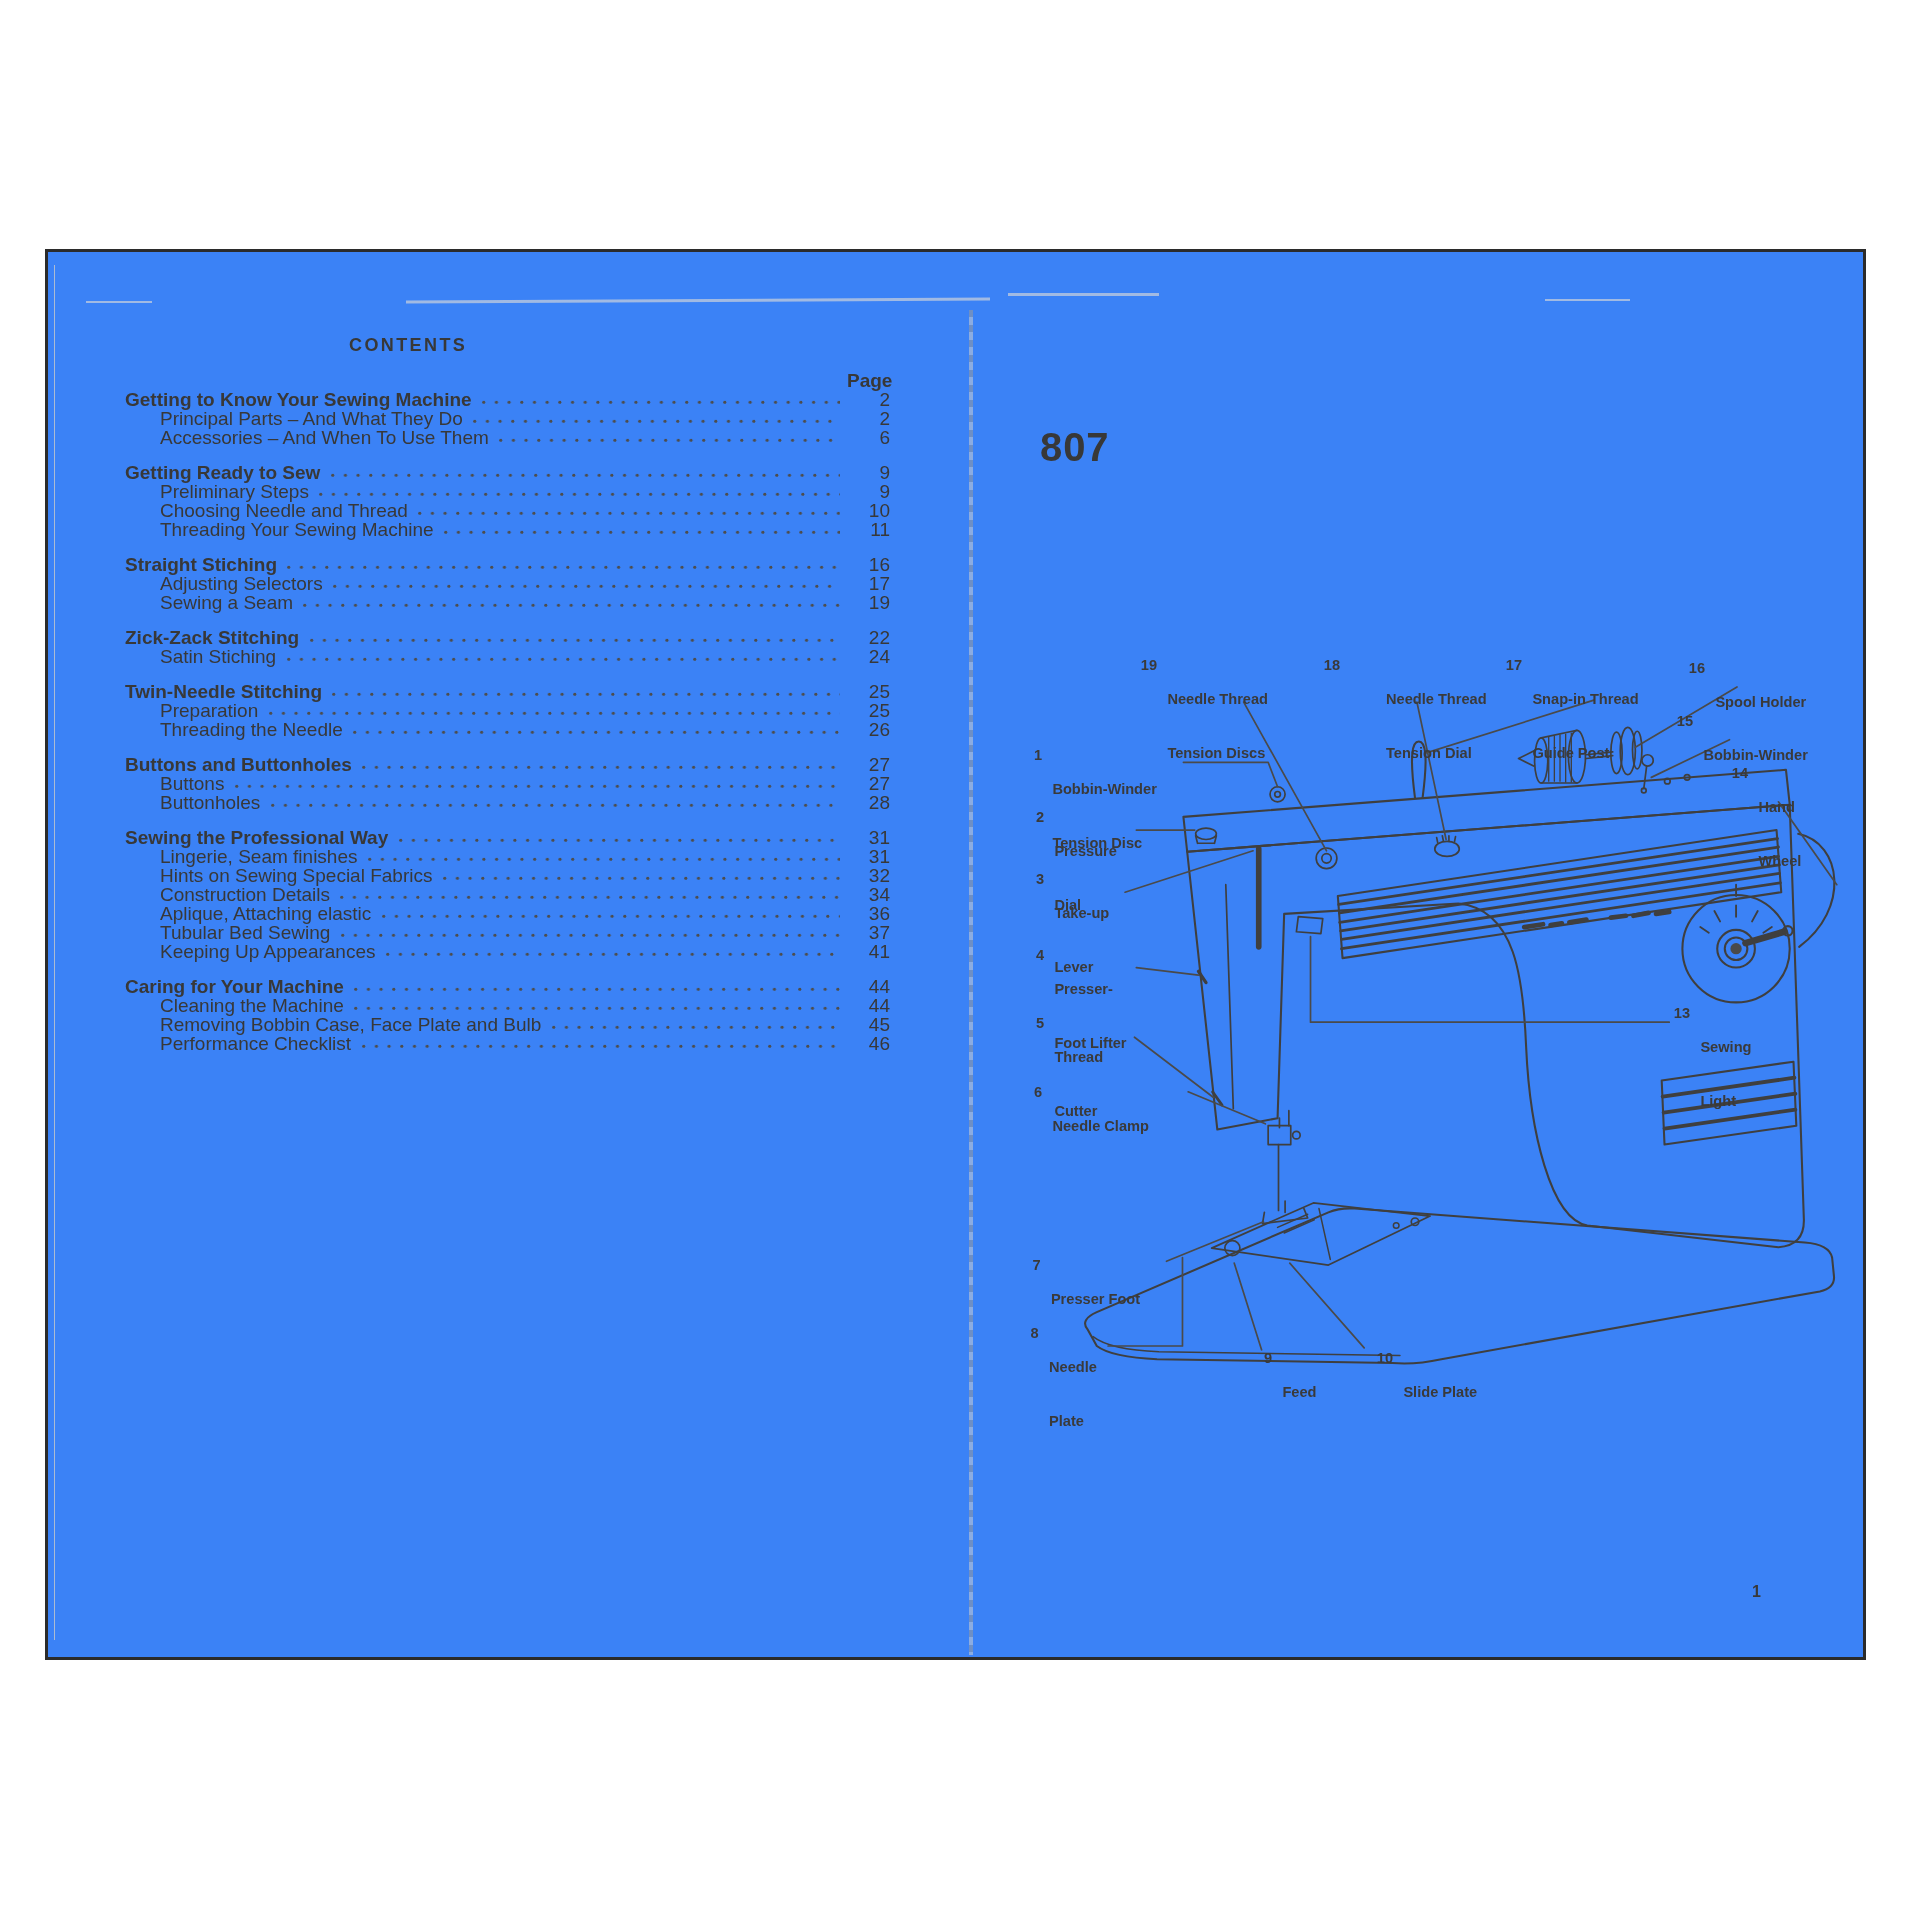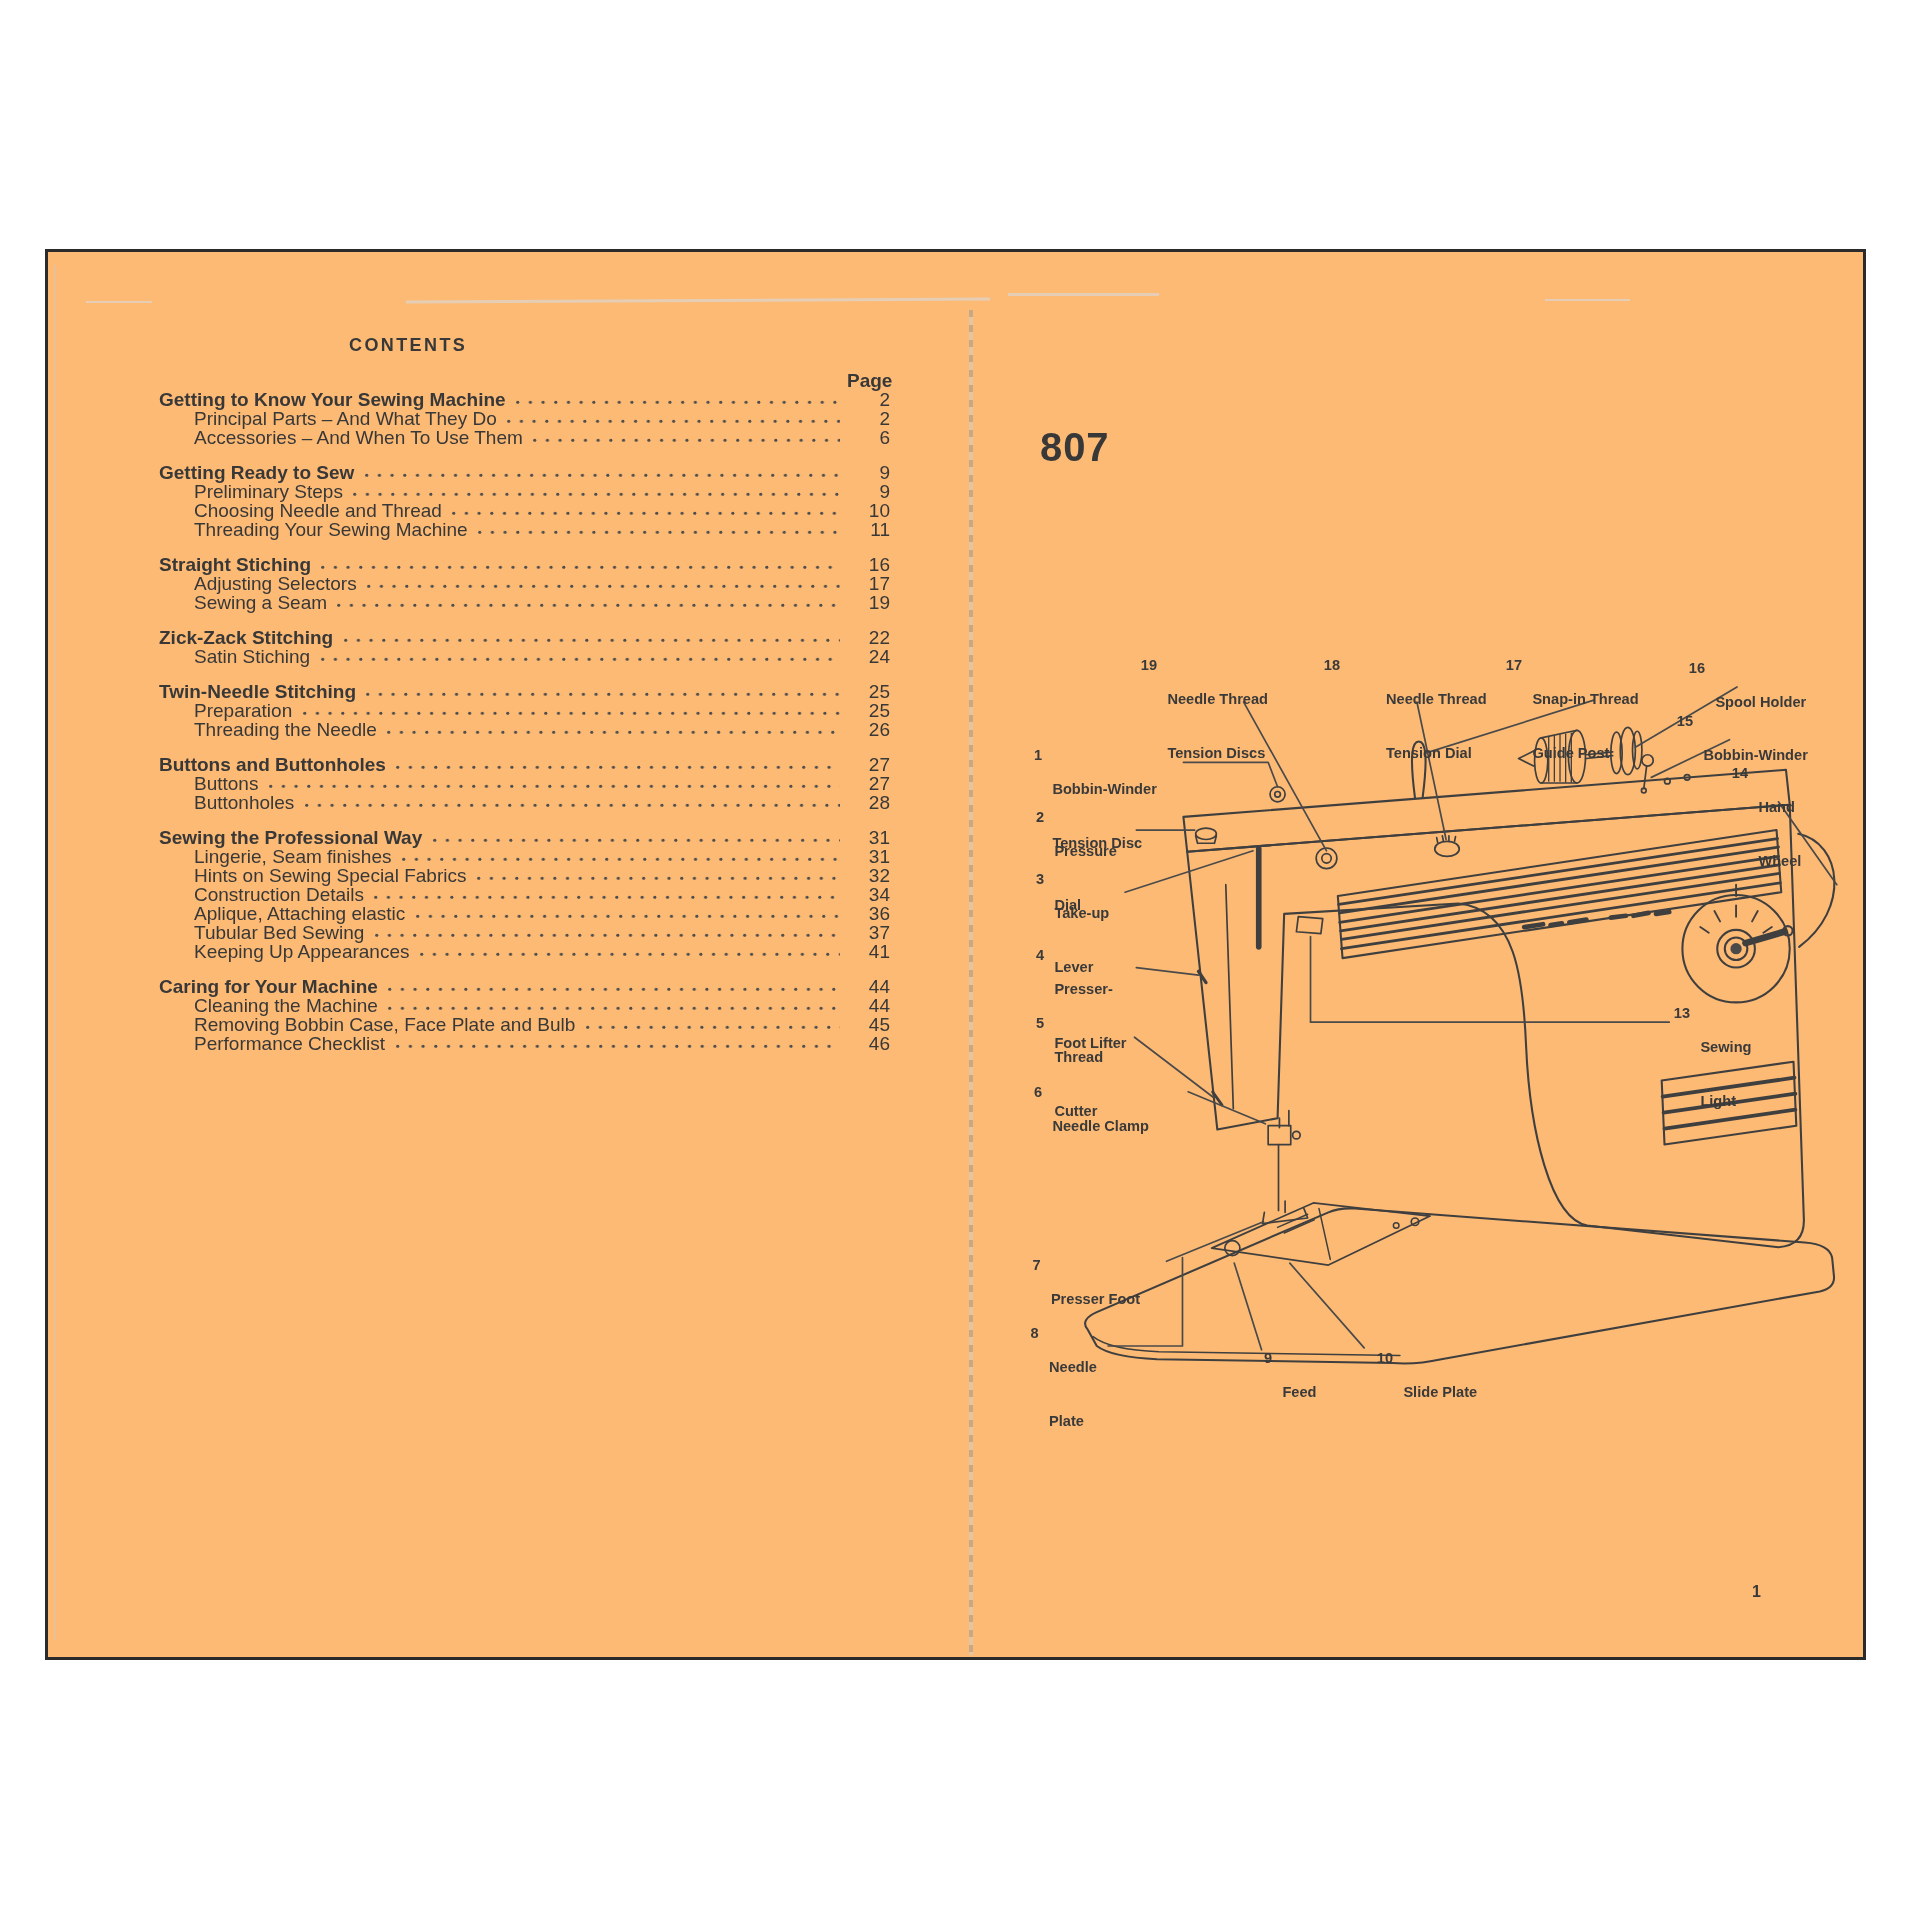--- a/index.html
+++ b/index.html
@@ -1,31 +1,31 @@
 <!DOCTYPE html>
 <html style="font-size:15px"><head>
 <meta charset="utf-8">
 <style>
   html,body{margin:0;padding:0;background:#fff;}
   .canvas{position:relative;width:1928px;height:1928px;background:#ffffff;
           font-family:"Liberation Sans",sans-serif;color:#383838;overflow:hidden;}
   .page-frame{position:absolute;left:45px;top:249px;width:1821px;height:1411px;
-              border:3.8px solid #2b2b2b;box-sizing:border-box;background:#fdba74;}
+              border:3.8px solid #2b2b2b;box-sizing:border-box;background:#3b82f6;}
   .inner-line{position:absolute;left:5.6px;top:13px;width:1.9px;height:1375px;background:#c9c9c9;opacity:.8;}
   .gutter{position:absolute;left:921px;top:58px;width:3.8px;height:1345px;opacity:.55;
           background:repeating-linear-gradient(180deg,#9a9a9a 0 6.6px,#cfcfcf 6.6px 15px);}
   .smudge{position:absolute;background:#d9d9d9;opacity:.65;}
 
   
   .toc-wrap{position:absolute;left:77px;top:83px;width:765px;}
   .toc-heading{font-size:18px;font-weight:bold;letter-spacing:2.4px;margin-left:224px;margin-bottom:15px;}
   .toc-row{display:flex;align-items:baseline;font-size:19px;line-height:19px;}
   .toc-row.gap{margin-top:16px;align-items:center;}
   .toc-row.lvl1 .toc-title{padding-left:35px;}
-  .toc-title{white-space:nowrap;margin-left:34px;}
+  .toc-title{white-space:nowrap;}
   .toc-title.b{font-weight:bold;}
   .lead{flex:1;height:6.6px;align-self:flex-end;margin:0 7.5px 3.8px 9.4px;
         background-image:radial-gradient(circle at 2.8px 3.3px,#4d4d4d 1.4px,transparent 1.8px);
         background-size:12.7px 6.6px;background-repeat:repeat-x;}
   .toc-pg{width:43px;text-align:right;white-space:nowrap;}
   .page-col{font-weight:bold;}
 
   
   .model{position:absolute;left:992px;top:173px;font-size:40px;font-weight:bold;letter-spacing:0.9px;}
   .folio{position:absolute;left:1704px;top:1331px;font-size:16px;font-weight:bold;}

